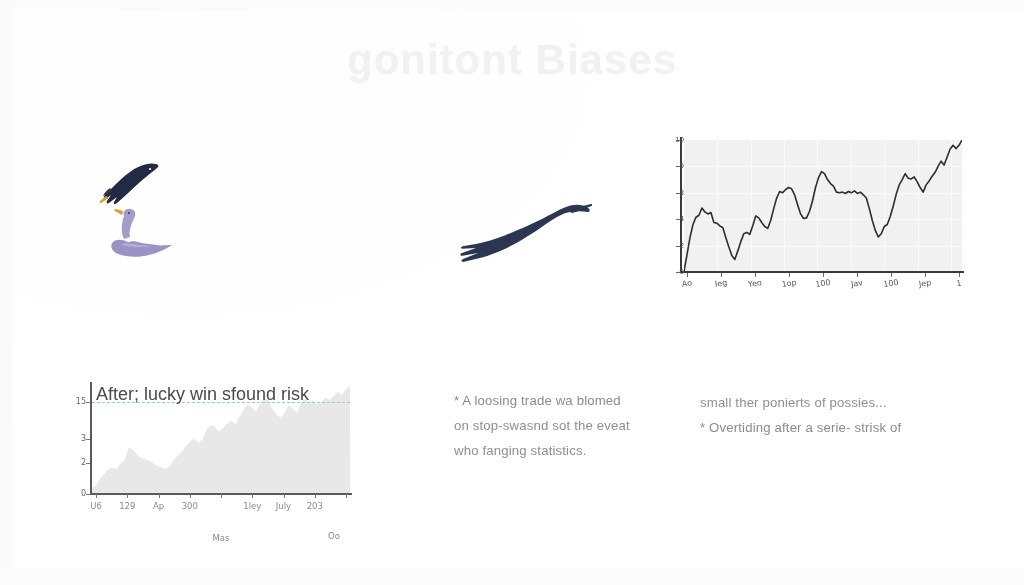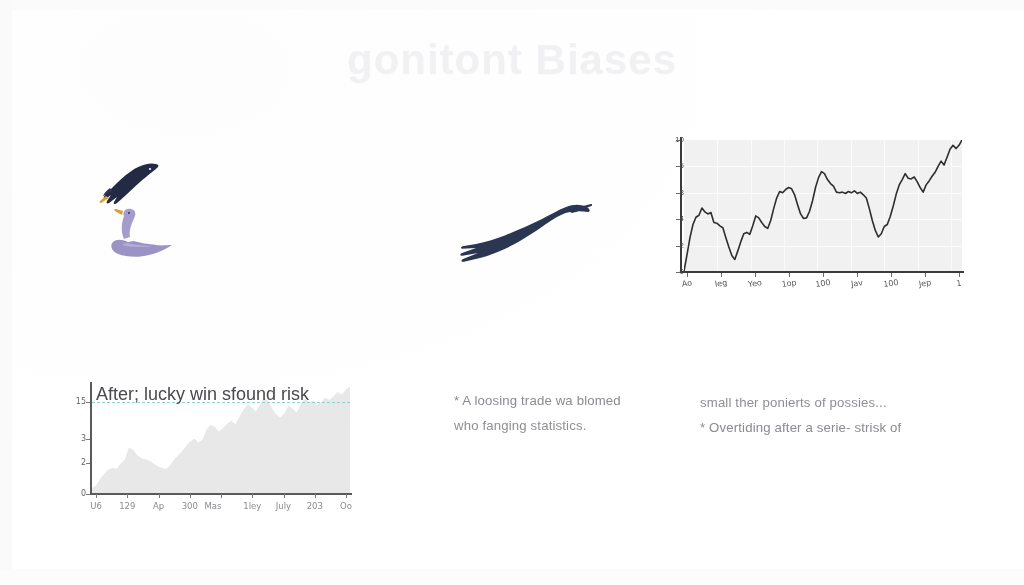--- a/index.html
+++ b/index.html
@@ -195,35 +195,36 @@
       </div>
     <div id="bl-xticks">
         <div class="xlab" style="left: 34px;">U6</div>
         <div class="tickmark" style="left: 34px;"></div>
         <div class="xlab" style="left: 65.25px;">129</div>
         <div class="tickmark" style="left: 65.25px;"></div>
         <div class="xlab" style="left: 96.5px;">Ap</div>
         <div class="tickmark" style="left: 96.5px;"></div>
         <div class="xlab" style="left: 127.75px;">300</div>
         <div class="tickmark" style="left: 127.75px;"></div>
-        <div class="xlab" style="left: 151px;">Mas</div>
+        <div class="xlab" style="left: 159px; margin-top: 32px;">Mas</div>
         <div class="tickmark" style="left: 159px;"></div>
         <div class="xlab" style="left: 190.25px;">1ley</div>
         <div class="tickmark" style="left: 190.25px;"></div>
         <div class="xlab" style="left: 221.5px;">July</div>
         <div class="tickmark" style="left: 221.5px;"></div>
         <div class="xlab" style="left: 252.75px;">203</div>
         <div class="tickmark" style="left: 252.75px;"></div>
-        <div class="xlab" style="left: 284px;">Oo</div>
+        <div class="xlab" style="left: 272px; margin-top: 30px;">Oo</div>
         <div class="tickmark" style="left: 284px;"></div>
       </div>
   </div>
 
   <div class="col-mid">
     <div class="bullet-line first">* A loosing trade wa blomed</div>
+    <div class="bullet-line">on stop-swasnd sot the eveat</div>
     <div class="bullet-line">who fanging statistics.</div>
   </div>
 
   <div class="col-right">
     <div class="bullet-line">small ther ponierts of possies...</div>
     <div class="bullet-line first">* Overtiding after a serie- strisk of</div>
   </div>
 </div>
 
 </body></html>

